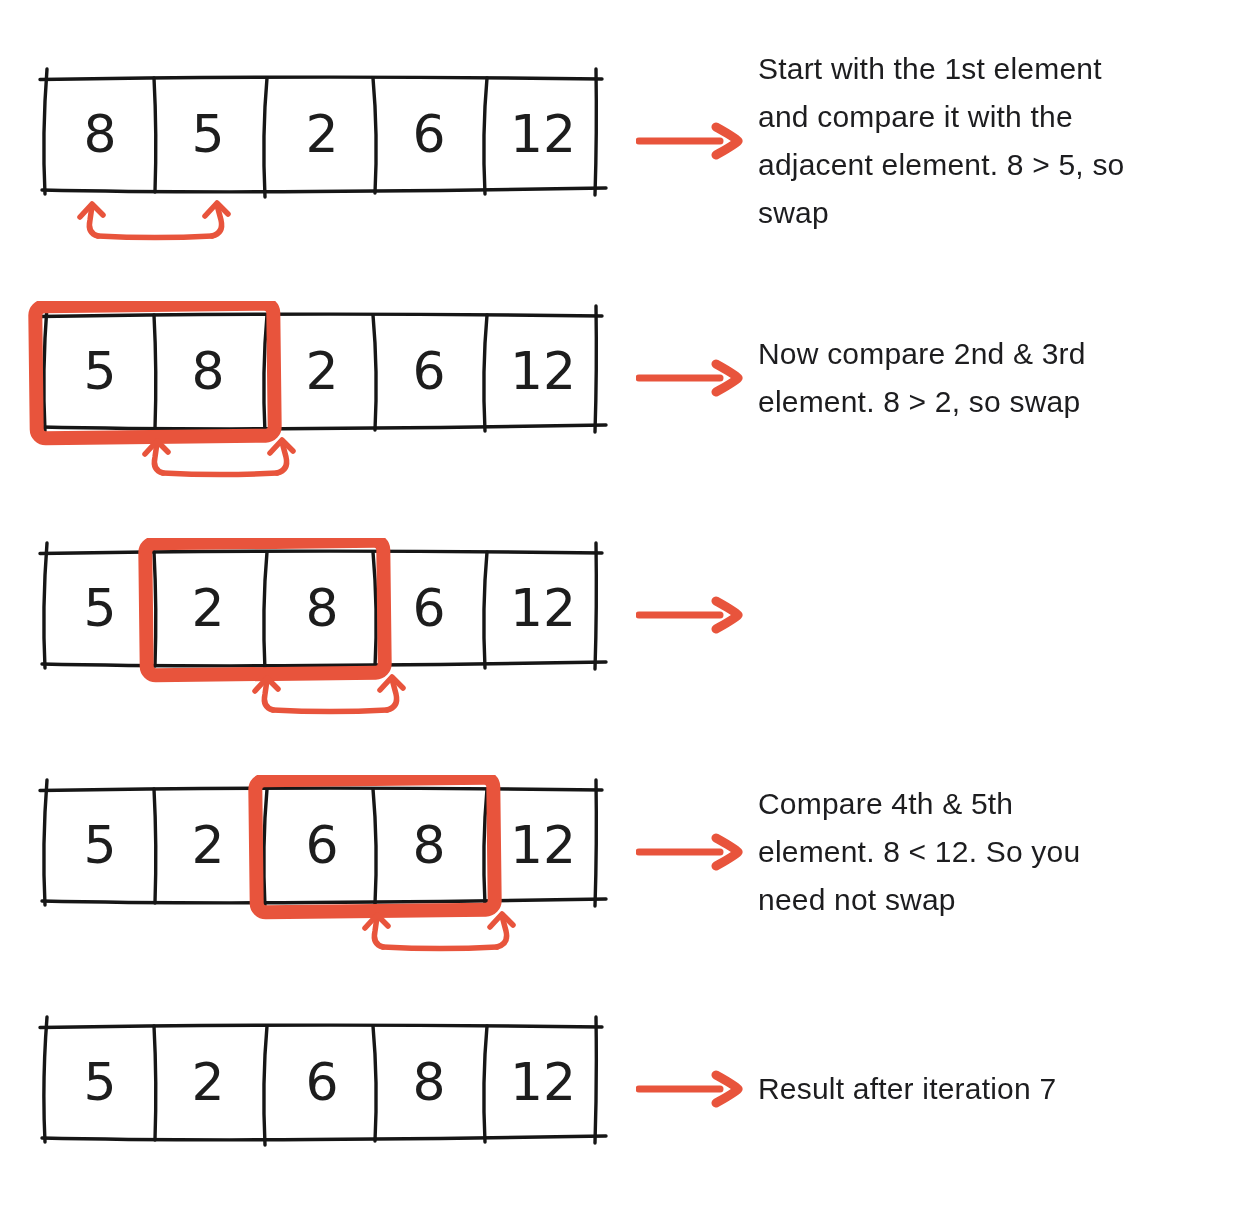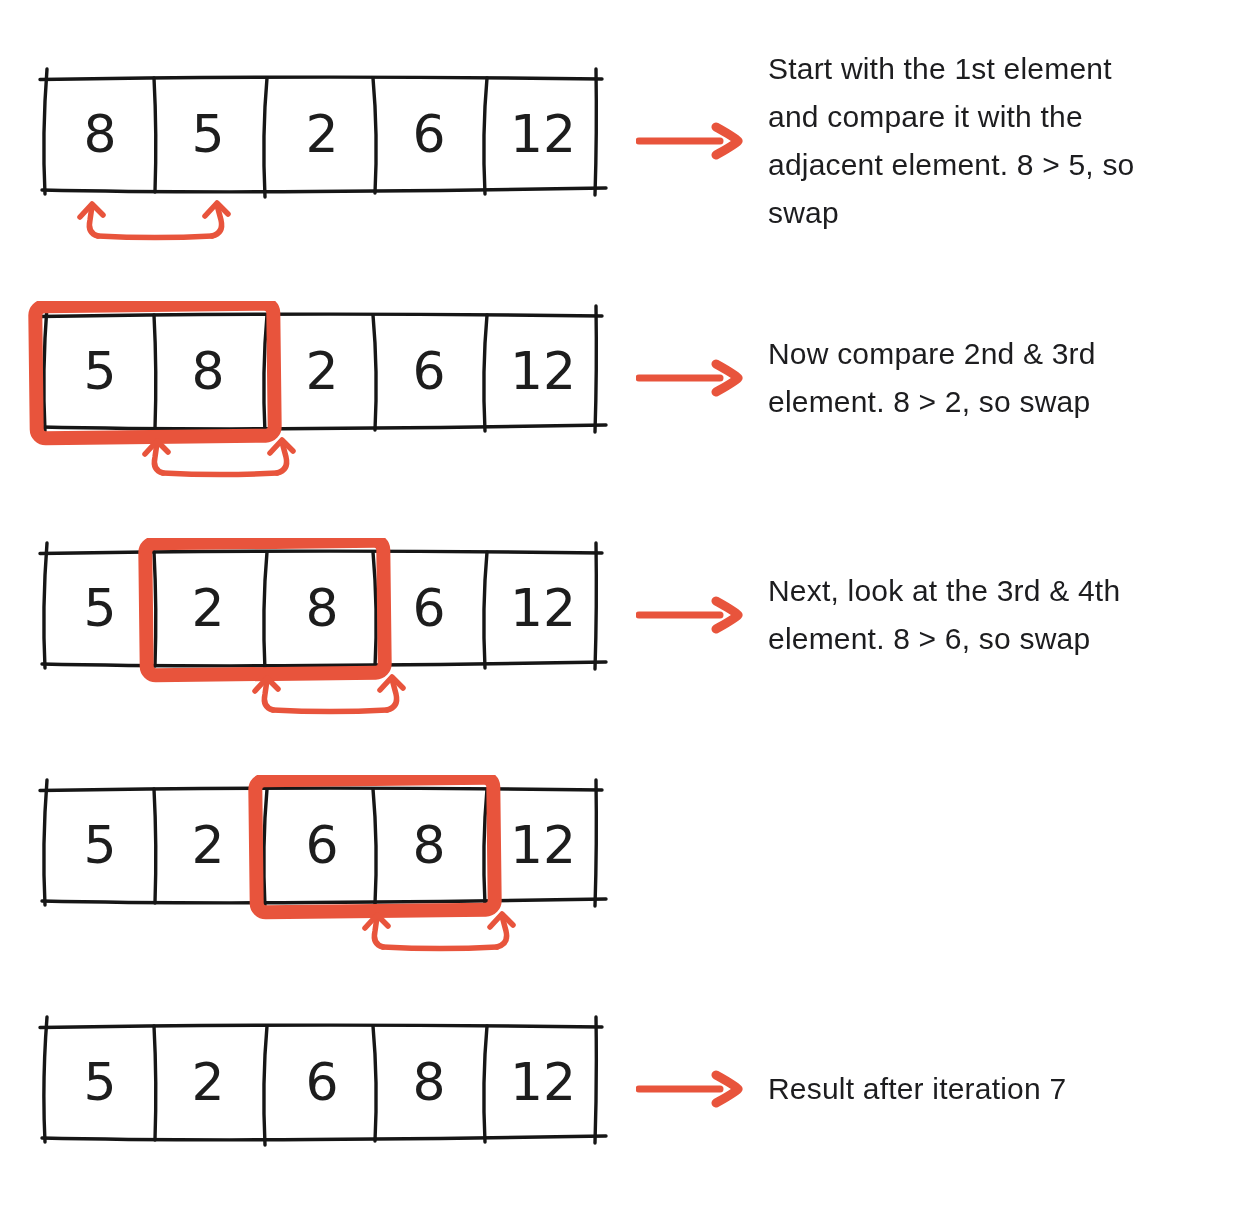--- a/index.html
+++ b/index.html
@@ -5,21 +5,21 @@
   html,body{margin:0;padding:0;background:#ffffff;}
   body{
     width:1260px;height:1216px;overflow:hidden;
     font-family:"Liberation Sans",sans-serif;
   }
   .page{padding-top:64px;}
   .step-row{display:flex;height:195px;margin-bottom:42px;}
   .array-panel{flex:0 0 630px;width:630px;}
   .array-panel svg{display:block;}
   .caption-panel{
-    display:flex;align-items:center;gap:20px;
+    display:flex;align-items:center;gap:10px;
     height:150px;margin-top:2px;padding-left:6px;
   }
   .flow-arrow{flex:0 0 112px;}
   .caption{
     font-size:30px;line-height:48px;color:#1d1d1f;
     white-space:pre-line;max-width:480px;letter-spacing:0.2px;
   }
 </style>
 </head>
 <body>
@@ -135,22 +135,20 @@
             <path d="M 387 172 Q 399 169 396 156 L 392 141"></path>
             <path d="M 380 152 L 392 139 L 403 150"></path>
           </g>
         </svg>
     </div>
     <div class="caption-panel">
       <svg class="flow-arrow" width="112" height="40" viewBox="0 0 112 40">
         <line x1="3" y1="20" x2="84" y2="20" stroke-width="7" stroke-linecap="round" stroke="#E8543C"></line>
         <path d="M80,6 Q99,16.5 102,20 Q99,23.5 80,34" fill="none" stroke-width="9" stroke-linecap="round" stroke-linejoin="round" stroke="#E8543C"></path>
       </svg>
-      <div class="caption">Next, look at the 3rd &amp; 4th
-element. 8 &gt; 6, so swap</div>
     </div>
   </div>
 
   <div class="step-row">
     <div class="array-panel">
       <svg width="630" height="195" viewBox="0 0 630 195">
           <g stroke="#161616" stroke-width="3.4" fill="none" stroke-linecap="round" stroke-linejoin="round">
             <path d="M 40 15.5 Q 305 11 602 15"></path>
             <path d="M 42 126 Q 235 130.5 606 124"></path>
             <path d="M 47 5 Q 42 70 45 130"></path>
@@ -170,20 +168,29 @@
           <rect x="256" y="4" width="238" height="132" rx="9" fill="none" stroke="#E8543C" stroke-width="14" transform="rotate(-0.7 375 70)"></rect>
           <g stroke="#E8543C" stroke-width="5.5" fill="none" stroke-linecap="round" stroke-linejoin="round">
             <path d="M 383 172 Q 440 175 497 172"></path>
             <path d="M 383 172 Q 372 169 375 156 L 377 142"></path>
             <path d="M 365 153 L 377 140 L 388 151"></path>
             <path d="M 497 172 Q 509 169 506 156 L 502 141"></path>
             <path d="M 490 152 L 502 139 L 513 150"></path>
           </g>
         </svg>
     </div>
+    <div class="caption-panel">
+      <svg class="flow-arrow" width="112" height="40" viewBox="0 0 112 40">
+        <line x1="3" y1="20" x2="84" y2="20" stroke-width="7" stroke-linecap="round" stroke="#E8543C"></line>
+        <path d="M80,6 Q99,16.5 102,20 Q99,23.5 80,34" fill="none" stroke-width="9" stroke-linecap="round" stroke-linejoin="round" stroke="#E8543C"></path>
+      </svg>
+      <div class="caption">Compare 4th &amp; 5th
+element. 8 &lt; 12. So you
+need not swap</div>
+    </div>
   </div>
 
   <div class="step-row">
     <div class="array-panel">
       <svg width="630" height="195" viewBox="0 0 630 195">
           <g stroke="#161616" stroke-width="3.4" fill="none" stroke-linecap="round" stroke-linejoin="round">
             <path d="M 40 15.5 Q 305 11 602 15"></path>
             <path d="M 42 126 Q 235 130.5 606 124"></path>
             <path d="M 47 5 Q 42 70 45 130"></path>
             <path d="M 154 14 Q 157 70 155 128"></path>

